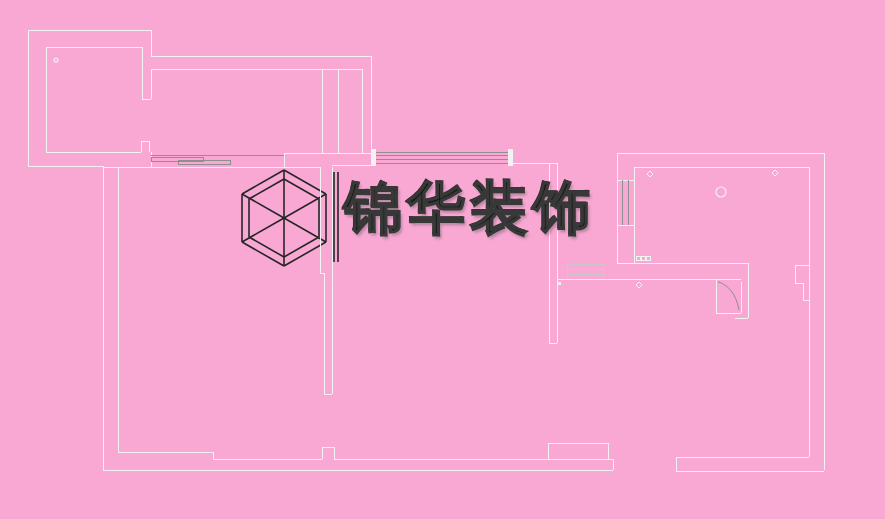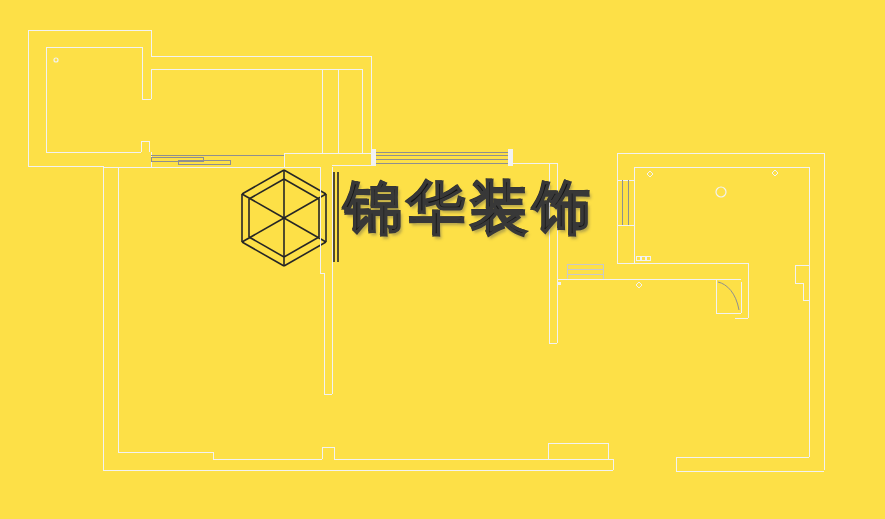--- a/index.html
+++ b/index.html
@@ -1,19 +1,19 @@
 <!DOCTYPE html>
 <html><head>
 <meta charset="utf-8">
 <style>
   html,body{margin:0;padding:0;background:#000;}
   .viewport{
     position:relative;
     width:885px;height:519px;
-    background:#fde047;
+    background:#f9a8d4;
     overflow:hidden;
     font-family:"DejaVu Sans",sans-serif;
   }
   .viewport svg{position:absolute;left:0;top:0;}
   .wm-text{
     position:absolute;
     color:#151515;
     -webkit-text-stroke:1.5px #383838;
     text-shadow:2px 3px 3px rgba(80,80,80,0.40), -1px -1px 0 #2c2c2c;
     font-weight:bold;

